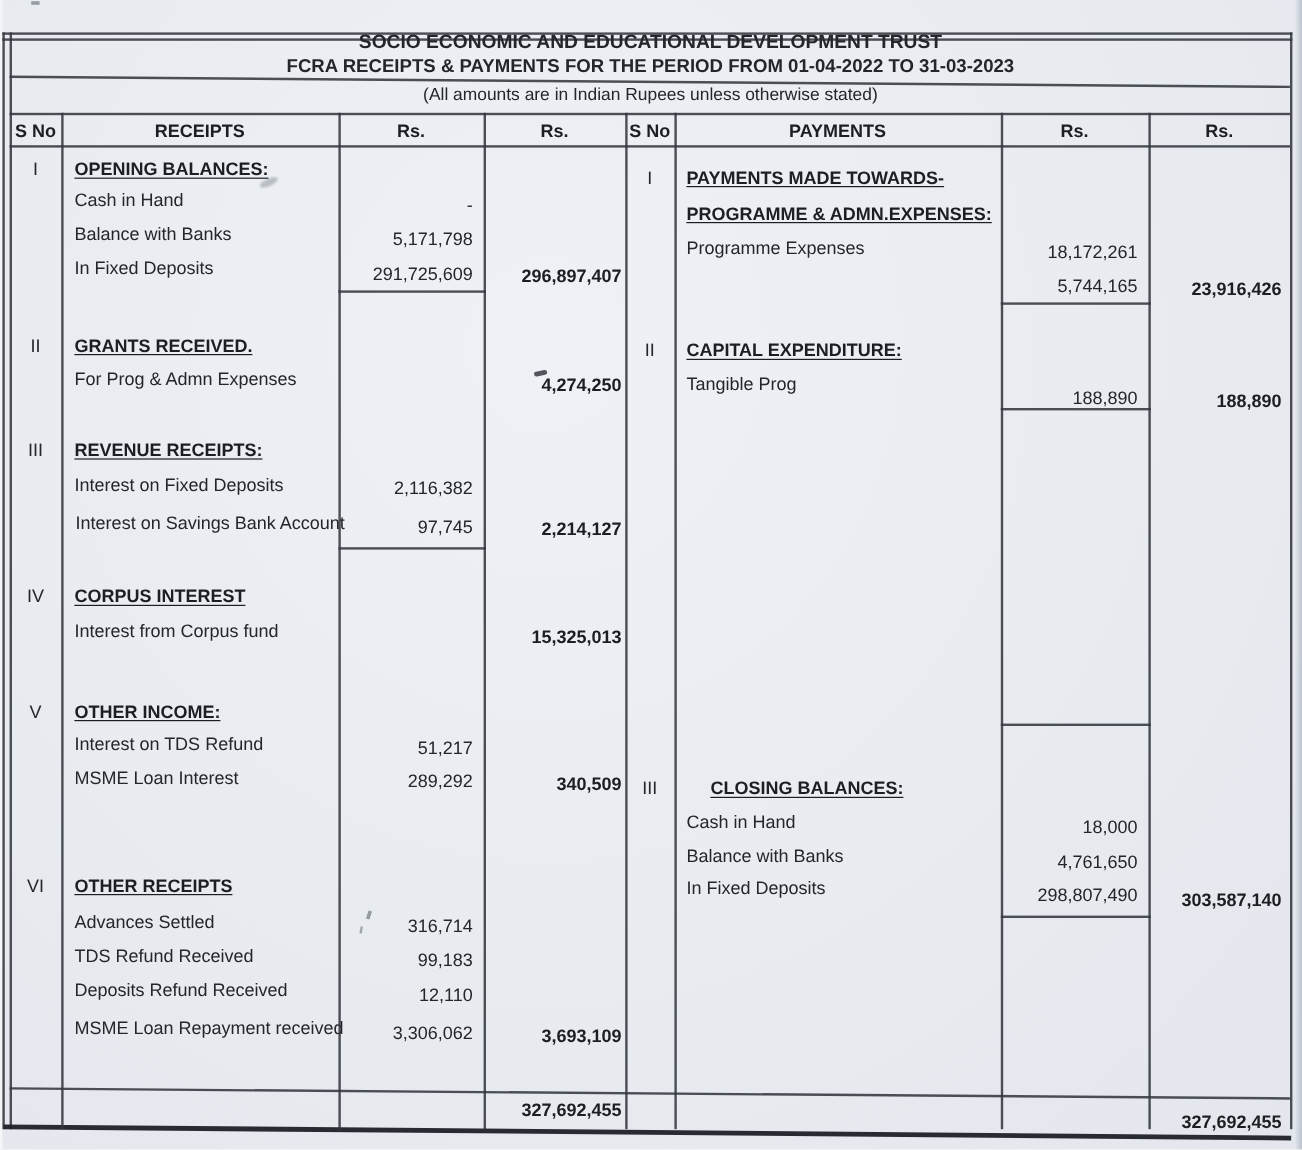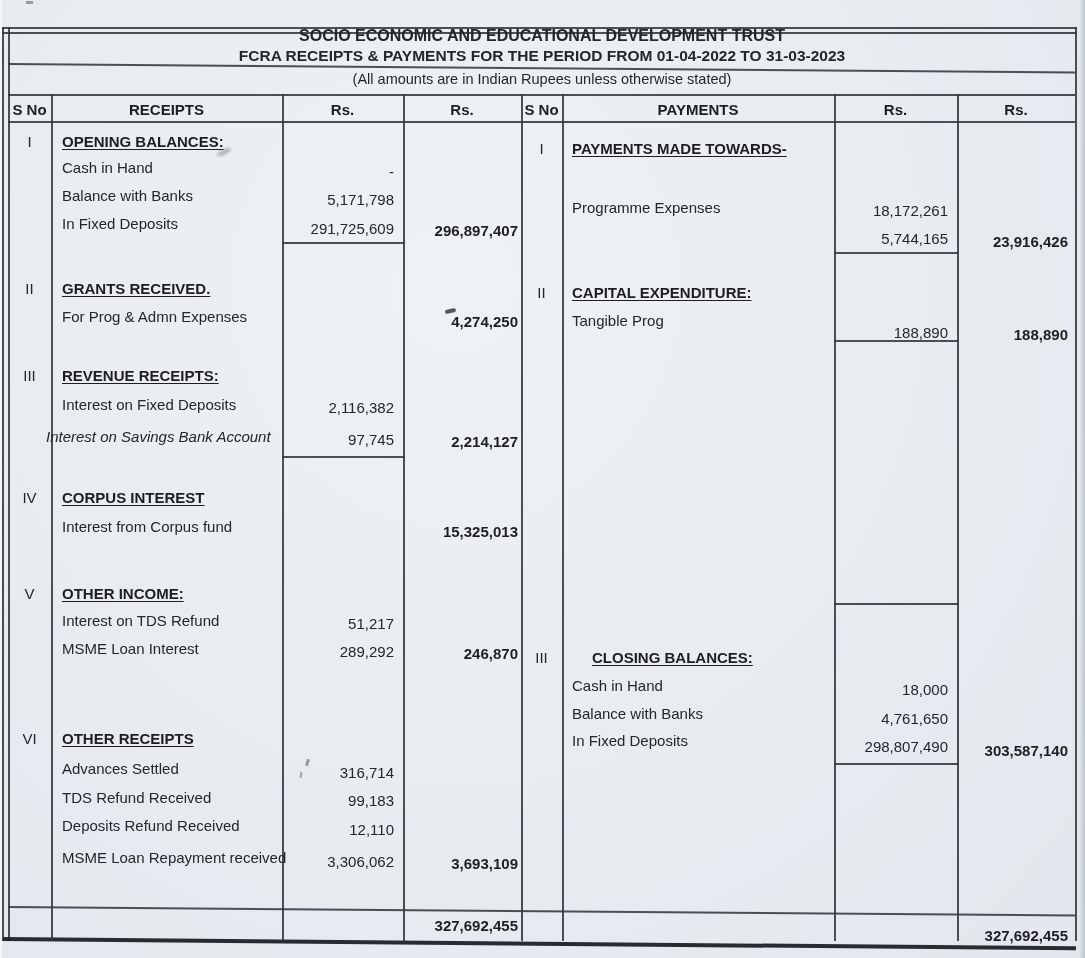--- a/index.html
+++ b/index.html
@@ -87,53 +87,54 @@
 
   <div class="c ctr" style="left:8px;top:279px;width:43px;">II</div>
   <div class="c hd" style="left:62px;top:279px;">GRANTS RECEIVED.</div>
   <div class="c" style="left:62px;top:307px;">For Prog &amp; Admn Expenses</div>
   <div class="c num b" style="left:408px;top:312px;width:110px;">4,274,250</div>
 
   <div class="c ctr" style="left:8px;top:366px;width:43px;">III</div>
   <div class="c hd" style="left:62px;top:366px;">REVENUE RECEIPTS:</div>
   <div class="c" style="left:62px;top:395px;">Interest on Fixed Deposits</div>
   <div class="c num" style="left:286px;top:398px;width:108px;">2,116,382</div>
-  <div class="c" style="left:46px;top:427px;font-style:italic;">Interest on Savings Bank Account</div>
+  <div class="c" style="left:63px;top:427px;">Interest on Savings Bank Account</div>
   <div class="c num" style="left:286px;top:430px;width:108px;">97,745</div>
   <div class="c num b" style="left:408px;top:432px;width:110px;">2,214,127</div>
 
   <div class="c ctr" style="left:8px;top:488px;width:43px;">IV</div>
   <div class="c hd" style="left:62px;top:488px;">CORPUS INTEREST</div>
   <div class="c" style="left:62px;top:517px;">Interest from Corpus fund</div>
   <div class="c num b" style="left:408px;top:522px;width:110px;">15,325,013</div>
 
   <div class="c ctr" style="left:8px;top:584px;width:43px;">V</div>
   <div class="c hd" style="left:62px;top:584px;">OTHER INCOME:</div>
   <div class="c" style="left:62px;top:611px;">Interest on TDS Refund</div>
   <div class="c num" style="left:286px;top:614px;width:108px;">51,217</div>
   <div class="c" style="left:62px;top:639px;">MSME Loan Interest</div>
   <div class="c num" style="left:286px;top:642px;width:108px;">289,292</div>
-  <div class="c num b" style="left:408px;top:644px;width:110px;">246,870</div>
+  <div class="c num b" style="left:408px;top:644px;width:110px;">340,509</div>
 
   <div class="c ctr" style="left:8px;top:729px;width:43px;">VI</div>
   <div class="c hd" style="left:62px;top:729px;">OTHER RECEIPTS</div>
   <div class="c" style="left:62px;top:759px;">Advances Settled</div>
   <div class="c num" style="left:286px;top:763px;width:108px;">316,714</div>
   <div class="c" style="left:62px;top:788px;">TDS Refund Received</div>
   <div class="c num" style="left:286px;top:791px;width:108px;">99,183</div>
   <div class="c" style="left:62px;top:816px;">Deposits Refund Received</div>
   <div class="c num" style="left:286px;top:820px;width:108px;">12,110</div>
   <div class="c" style="left:62px;top:848px;">MSME Loan Repayment received</div>
   <div class="c num" style="left:286px;top:852px;width:108px;">3,306,062</div>
   <div class="c num b" style="left:408px;top:854px;width:110px;">3,693,109</div>
 
   <div class="c num b" style="left:408px;top:916px;width:110px;">327,692,455</div>
 
   <div class="c ctr" style="left:521px;top:139px;width:41px;">I</div>
   <div class="c hd" style="left:572px;top:139px;">PAYMENTS MADE TOWARDS-</div>
+  <div class="c hd" style="left:572px;top:169px;">PROGRAMME &amp; ADMN.EXPENSES:</div>
   <div class="c" style="left:572px;top:198px;">Programme Expenses</div>
   <div class="c num" style="left:838px;top:201px;width:110px;">18,172,261</div>
   <div class="c num" style="left:838px;top:229px;width:110px;">5,744,165</div>
   <div class="c num b" style="left:956px;top:232px;width:112px;">23,916,426</div>
 
   <div class="c ctr" style="left:521px;top:283px;width:41px;">II</div>
   <div class="c hd" style="left:572px;top:283px;text-decoration:underline;">CAPITAL EXPENDITURE:</div>
   <div class="c" style="left:572px;top:311px;">Tangible Prog</div>
   <div class="c num" style="left:838px;top:323px;width:110px;">188,890</div>
   <div class="c num b" style="left:956px;top:325px;width:112px;">188,890</div>

